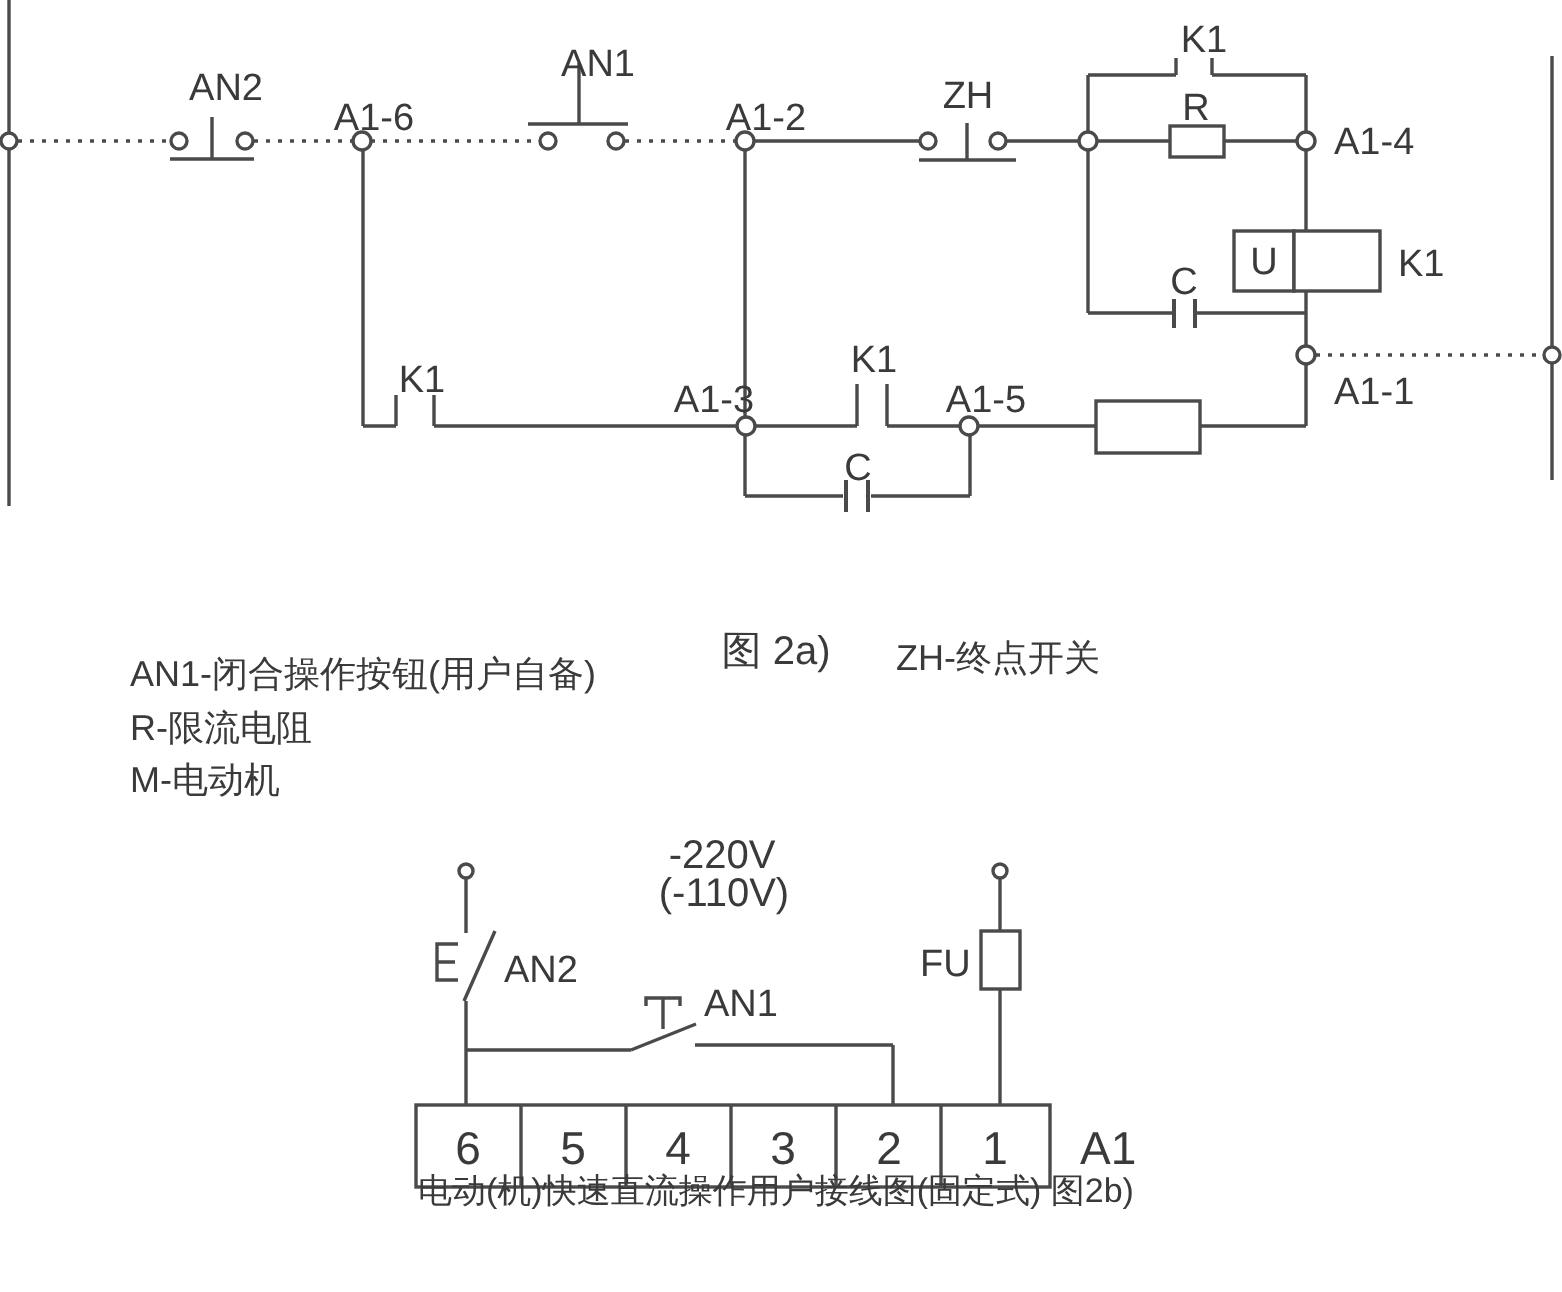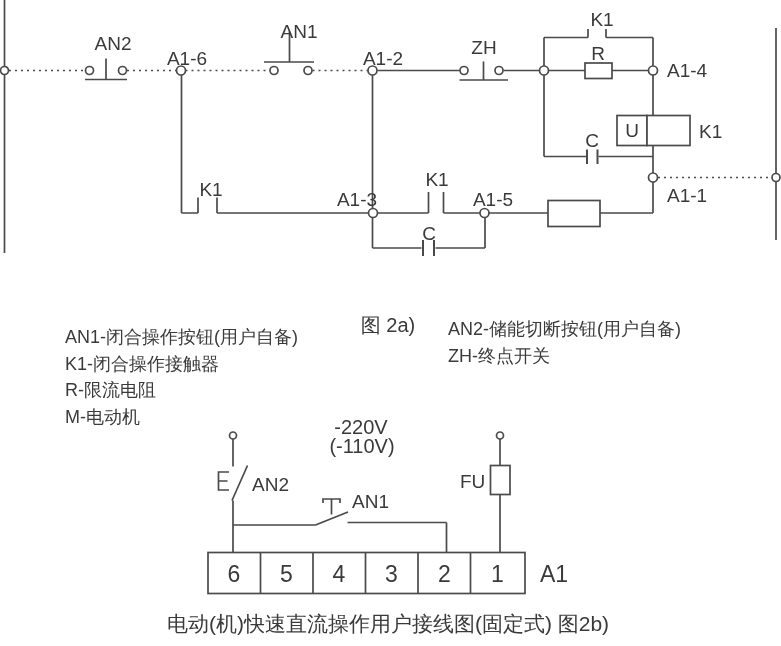--- a/index.html
+++ b/index.html
@@ -15,21 +15,21 @@
   svg text{fill:#3a3a3a;stroke:none;font-family:"Liberation Sans",sans-serif;}
   .lbl{font-size:19px;}
   .lbl-mid{text-anchor:middle;}
   .big{font-size:23px;}
   .volt{font-size:20px;text-anchor:middle;}
   .legend-col{position:absolute;font-size:18px;line-height:26.5px;white-space:nowrap;}
   #legend-left{left:65px;top:324px;}
   #legend-right{left:448px;top:316px;}
   .caption{position:absolute;white-space:nowrap;transform:translateX(-50%);}
   #caption-2a{left:388px;top:280px;font-size:20px;margin-top:32px;}
-  #caption-2b{left:388px;top:610px;font-size:21px;}
+  #caption-2b{left:388px;top:584px;font-size:17px;}
 </style>
 </head>
 <body>
 
 <div id="page">
 
   <svg width="781" height="646" viewBox="0 0 781 646">
 
     <g>
 
@@ -131,24 +131,22 @@
       <text class="big lbl-mid" x="391.5" y="582">3</text>
       <text class="big lbl-mid" x="444.5" y="582">2</text>
       <text class="big lbl-mid" x="497.5" y="582">1</text>
     </g>
   </svg>
 
   <div class="caption" id="caption-2a">图 2a)</div>
 
   <div class="legend-col" id="legend-left">
     <div>AN1-闭合操作按钮(用户自备)</div>
-    <div>K1-闭合操作接触器</div>
     <div>R-限流电阻</div>
     <div>M-电动机</div>
   </div>
   <div class="legend-col" id="legend-right">
-    <div>AN2-储能切断按钮(用户自备)</div>
     <div>ZH-终点开关</div>
   </div>
 
   <div class="caption" id="caption-2b">电动(机)快速直流操作用户接线图(固定式) 图2b)</div>
 
 </div>
 
 </body></html>

